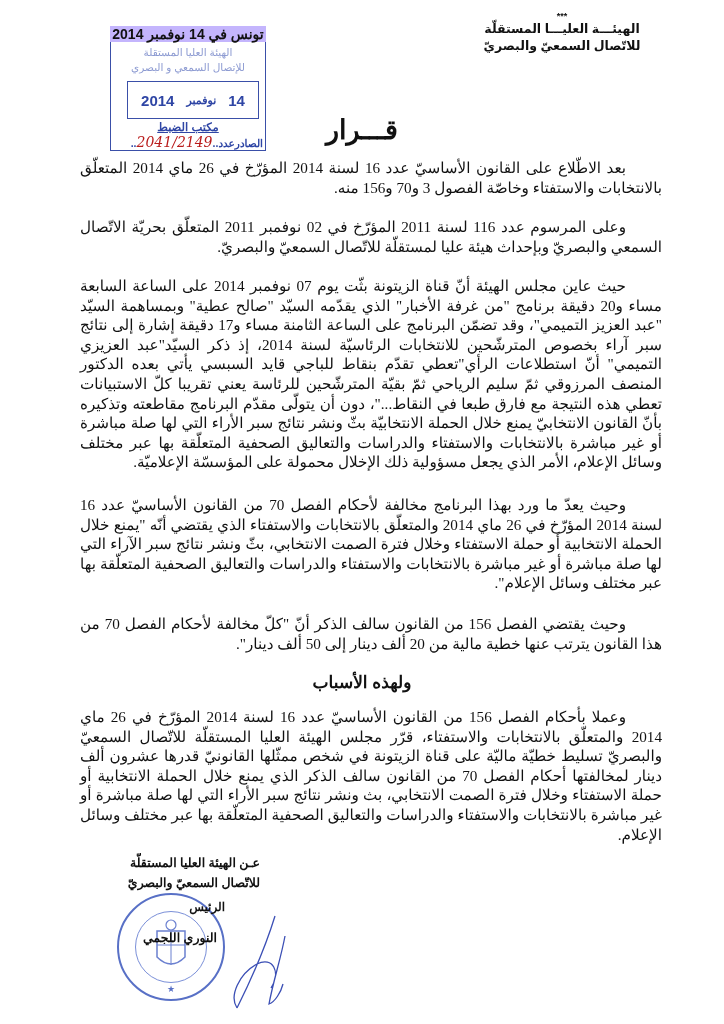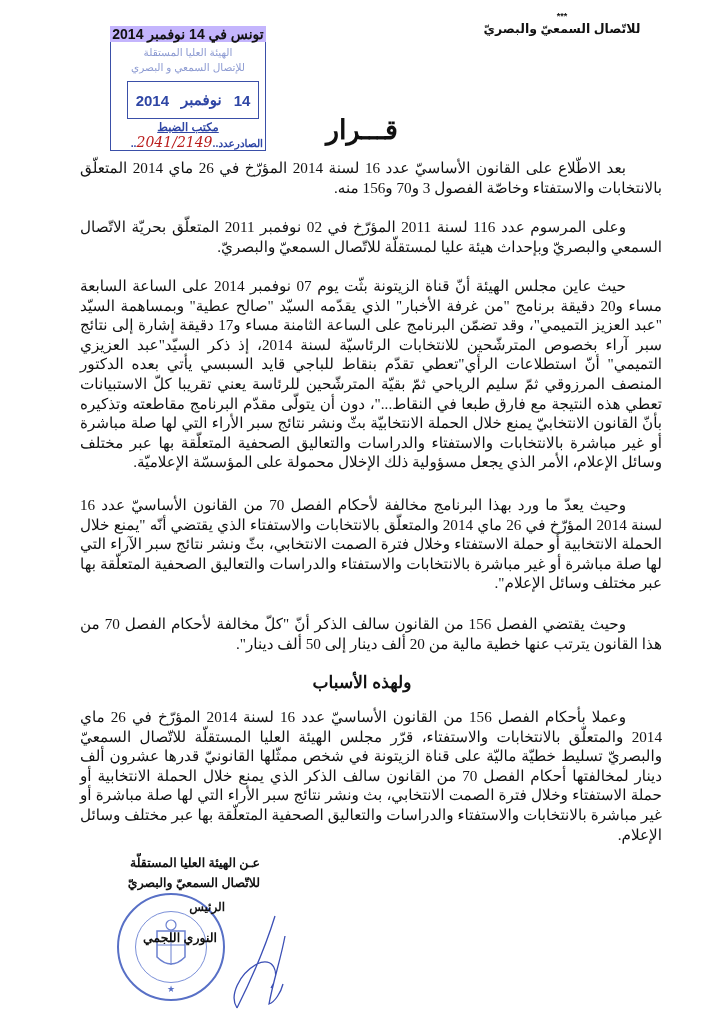--- a/index.html
+++ b/index.html
@@ -25,21 +25,21 @@
     width:150px; left:113px; text-align:center; direction:rtl; color:#8d9bd2;
     font-family:"Liberation Sans", sans-serif; font-size:10.5px;
   }
   .stamp-t1 { top:46px; }
   .stamp-t2 { top:61px; }
   .stamp-inner {
     left:127px; top:81px; width:132px; height:38px; border:1.5px solid #3a4fa8; box-sizing:border-box;
     display:flex; align-items:center; justify-content:center; gap:12px; direction:rtl;
     font-family:"Liberation Sans", sans-serif; font-weight:bold; color:#2f46a5; font-size:15px;
   }
-  .stamp-inner .mon { font-size:15px; }
+  .stamp-inner .mon { font-size:11px; }
   .stamp-office {
     left:113px; top:120px; width:150px; text-align:center; direction:rtl; color:#2f46a5;
     font-family:"Liberation Sans", sans-serif; font-weight:bold; font-size:11.5px; text-decoration:underline;
   }
   .stamp-num {
     left:113px; top:134px; width:150px; direction:rtl; color:#2f46a5; text-align:right;
     font-family:"Liberation Sans", sans-serif; font-size:10.5px; font-weight:bold;
   }
   .stamp-num .hand { font-family:"DejaVu Serif", serif; font-style:italic; font-weight:normal; font-size:14px; color:#b91c1c; }
   .title {
@@ -82,20 +82,21 @@
     left:130px; width:100px; top:930px; text-align:center; direction:rtl;
     font-family:"Liberation Sans", sans-serif; font-weight:bold; font-size:12.5px;
   }
   .signature { left:215px; top:912px; width:80px; height:100px; }
 </style>
 </head>
 <body>
 
 <div class="abs hdr">
   <div class="stars">***</div>
+  <div>الهيئـــة العليـــا المستقلّة</div>
   <div>للاتّصال السمعيّ والبصريّ</div>
 </div>
 
 <div class="abs datebox"></div>
 <div class="abs stamp-t1">الهيئة العليا المستقلة</div>
 <div class="abs stamp-t2">للإتصال السمعي و البصري</div>
 <div class="abs date-line">تونس في 14 نوفمبر 2014</div>
 <div class="abs stamp-inner">
   <span>14</span>
   <span class="mon">نوفمبر</span>

